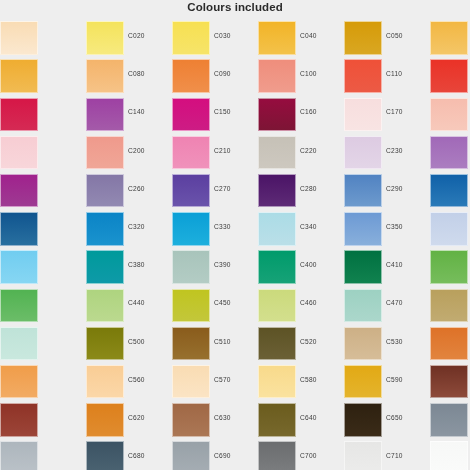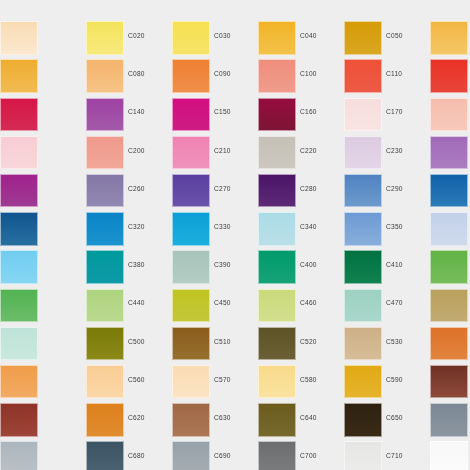--- a/index.html
+++ b/index.html
@@ -52,20 +52,21 @@
     color: #3b3b3b;
     letter-spacing: 0.25px;
     white-space: nowrap;
   }
 </style>
 </head>
 <body>
 
 <div id="page">
 
+  <div id="title">Colours included</div>
 
   <div id="grid">
       <div class="row" style="height: 38.2px;">
         <div class="cell c0" style="left: 0px; width: 86px;">
           <div class="swatch" title="C010" style="width: 38px; height: 33.5px; background: linear-gradient(rgb(249, 220, 180) 0%, rgb(251, 232, 207) 100%);"></div>
         </div>
         <div class="cell c1" style="left: 86px; width: 86px;">
           <div class="swatch" title="C020" style="width: 38px; height: 33.5px; background: linear-gradient(rgb(244, 227, 92) 0%, rgb(247, 234, 126) 100%);"></div>
           <div class="label">C020</div>
         </div>

